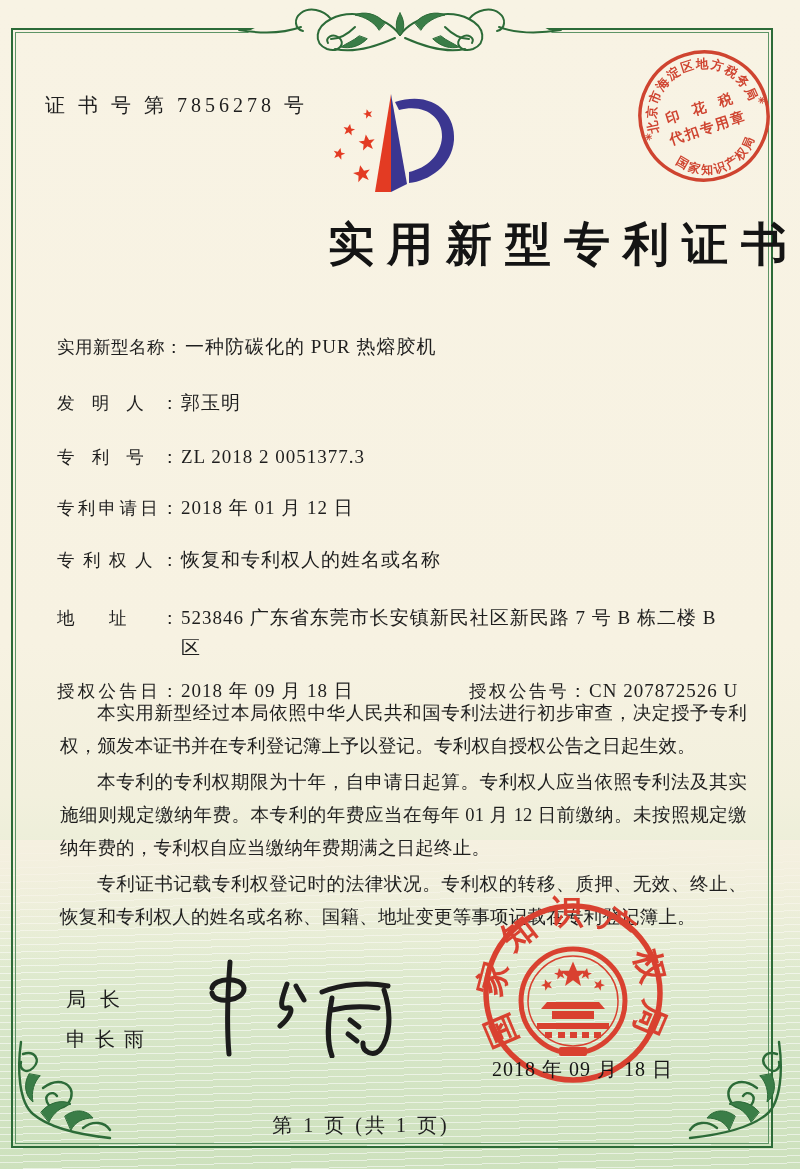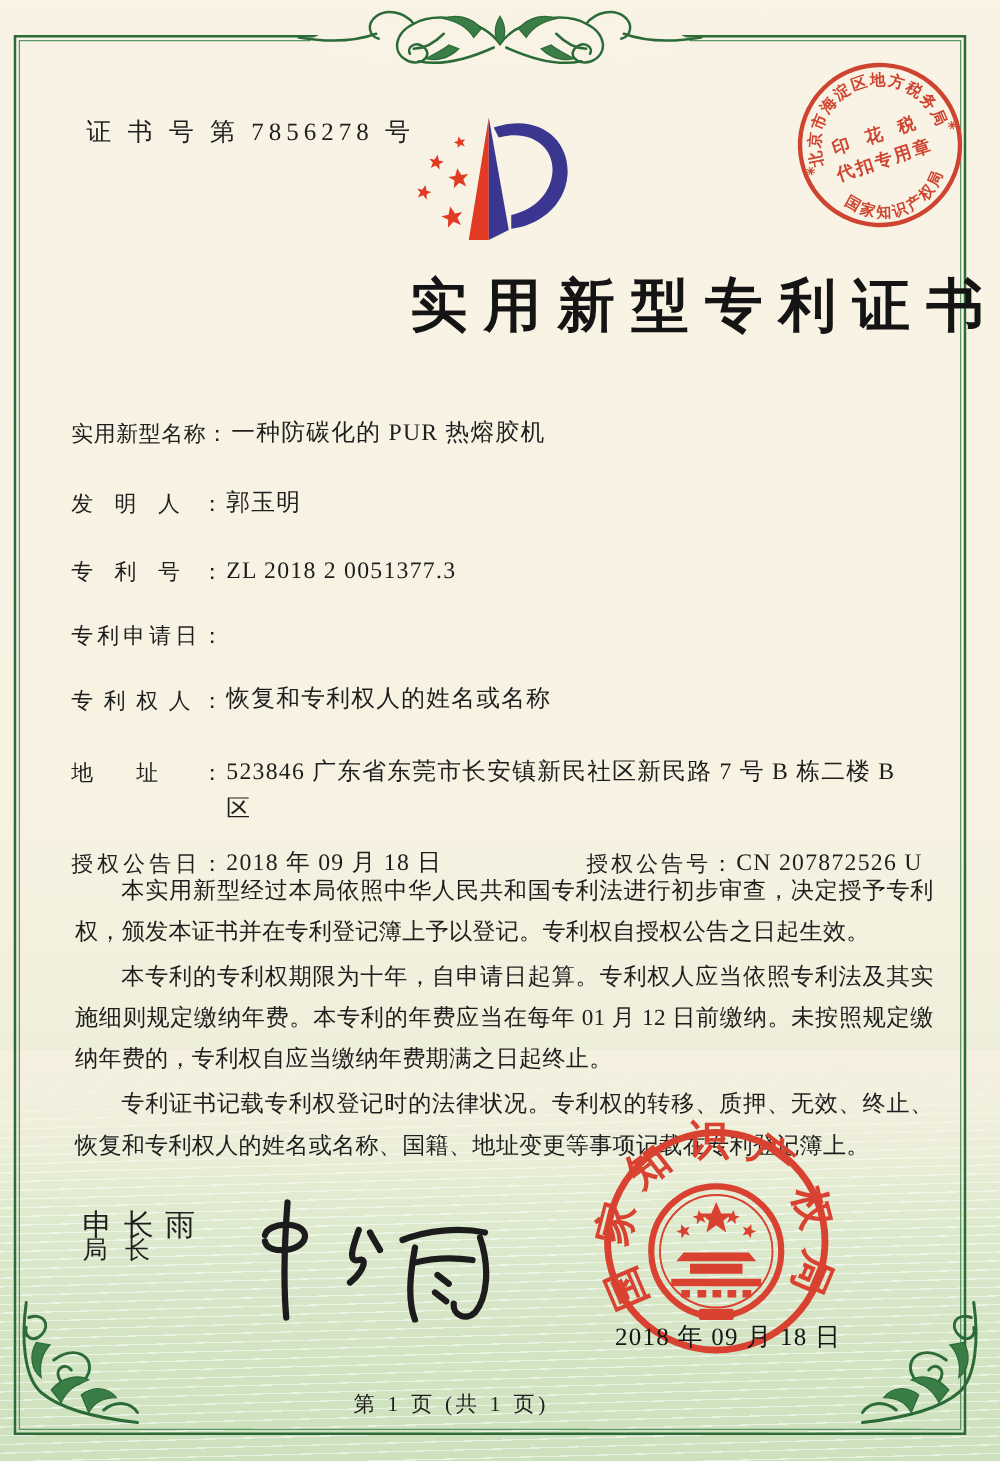--- a/index.html
+++ b/index.html
@@ -23,21 +23,21 @@
     border:2px solid #2c6b38; box-sizing:border-box;
   }
   .frame-inner{
     position:absolute; inset:2px; border:1px solid #5d9466;
   }
   .ornament-top{position:absolute; left:235px; top:5px;}
   .corner-orn{position:absolute;}
   .corner-left{left:13px; top:1040px;}
   .corner-right{left:687px; top:1040px; transform:scaleX(-1);}
 
-  .cert-no{position:absolute; left:45px; top:92px; font-size:20px; letter-spacing:4px;margin-left:24px;}
+  .cert-no{position:absolute; left:45px; top:92px; font-size:20px; letter-spacing:4px;}
   .logo{position:absolute; left:323px; top:88px;}
 
   .tax-stamp{position:absolute; left:626px; top:38px; transform:rotate(-18deg);}
   .tax-stamp text{fill:#cf4430; font-weight:bold; font-family:"Liberation Serif",serif;}
 
   .doc-title{
     position:absolute; left:0; top:214px; width:800px; text-align:right;
     font-size:46px; font-weight:bold; letter-spacing:13px; color:#141414;
   }
 
@@ -50,28 +50,28 @@
   .field-value{font-size:19px; letter-spacing:1px; margin-left:2px;}
   .addr .field-value{width:552px;}
   .grant-pair{display:flex; align-items:flex-start;}
   .grant-right{position:absolute; left:412px; top:0; display:flex;}
   .grant-right .field-label{flex:0 0 118px;}
 
   .paragraphs{position:absolute; left:57px; top:694px; width:693px;}
   .paragraphs p{margin:3px; font-size:18.5px; line-height:33px; text-indent:2em; letter-spacing:.2px; text-align:justify;}
 
   .officer-title{position:absolute; left:66px; top:986px; font-size:20px; letter-spacing:14px;}
-  .officer-name{position:absolute; left:66px; top:964px; font-size:24px; letter-spacing:9px;}
+  .officer-name{position:absolute; left:66px; top:1026px; font-size:20px; letter-spacing:9px;}
   .signature{position:absolute; left:192px; top:958px;}
 
   .seal{position:absolute; left:472px; top:893px;}
   .seal text{fill:#d94130; font-weight:bold;}
   .seal-date{position:absolute; left:492px; top:1056px; font-size:20px; letter-spacing:1px; color:#151515;}
 
-  .footer{position:absolute; left:0; top:1112px; width:722px; text-align:center; font-size:17px; letter-spacing:3px;}
+  .footer{position:absolute; left:0; top:1112px; width:722px; text-align:center; font-size:20px; letter-spacing:3px;}
 </style>
 </head>
 <body>
 
 <div class="page">
 
   <div class="bg-lines"></div>
 
   <div class="frame-outer">
     <div class="frame-inner"></div>
@@ -153,20 +153,21 @@
     <div class="field-row" style="top:56px">
       <span class="field-label">发明人：</span>
       <span class="field-value">郭玉明</span>
     </div>
     <div class="field-row" style="top:110px">
       <span class="field-label">专利号：</span>
       <span class="field-value">ZL 2018 2 0051377.3</span>
     </div>
     <div class="field-row" style="top:161px">
       <span class="field-label">专利申请日：</span>
+      <span class="field-value">2018 年 01 月 12 日</span>
     </div>
     <div class="field-row" style="top:213px">
       <span class="field-label">专利权人：</span>
       <span class="field-value">恢复和专利权人的姓名或名称</span>
     </div>
     <div class="field-row addr" style="top:271px">
       <span class="field-label">地址：</span>
       <span class="field-value">523846 广东省东莞市长安镇新民社区新民路 7 号 B 栋二楼 B 区</span>
     </div>
     <div class="field-row" style="top:344px">

